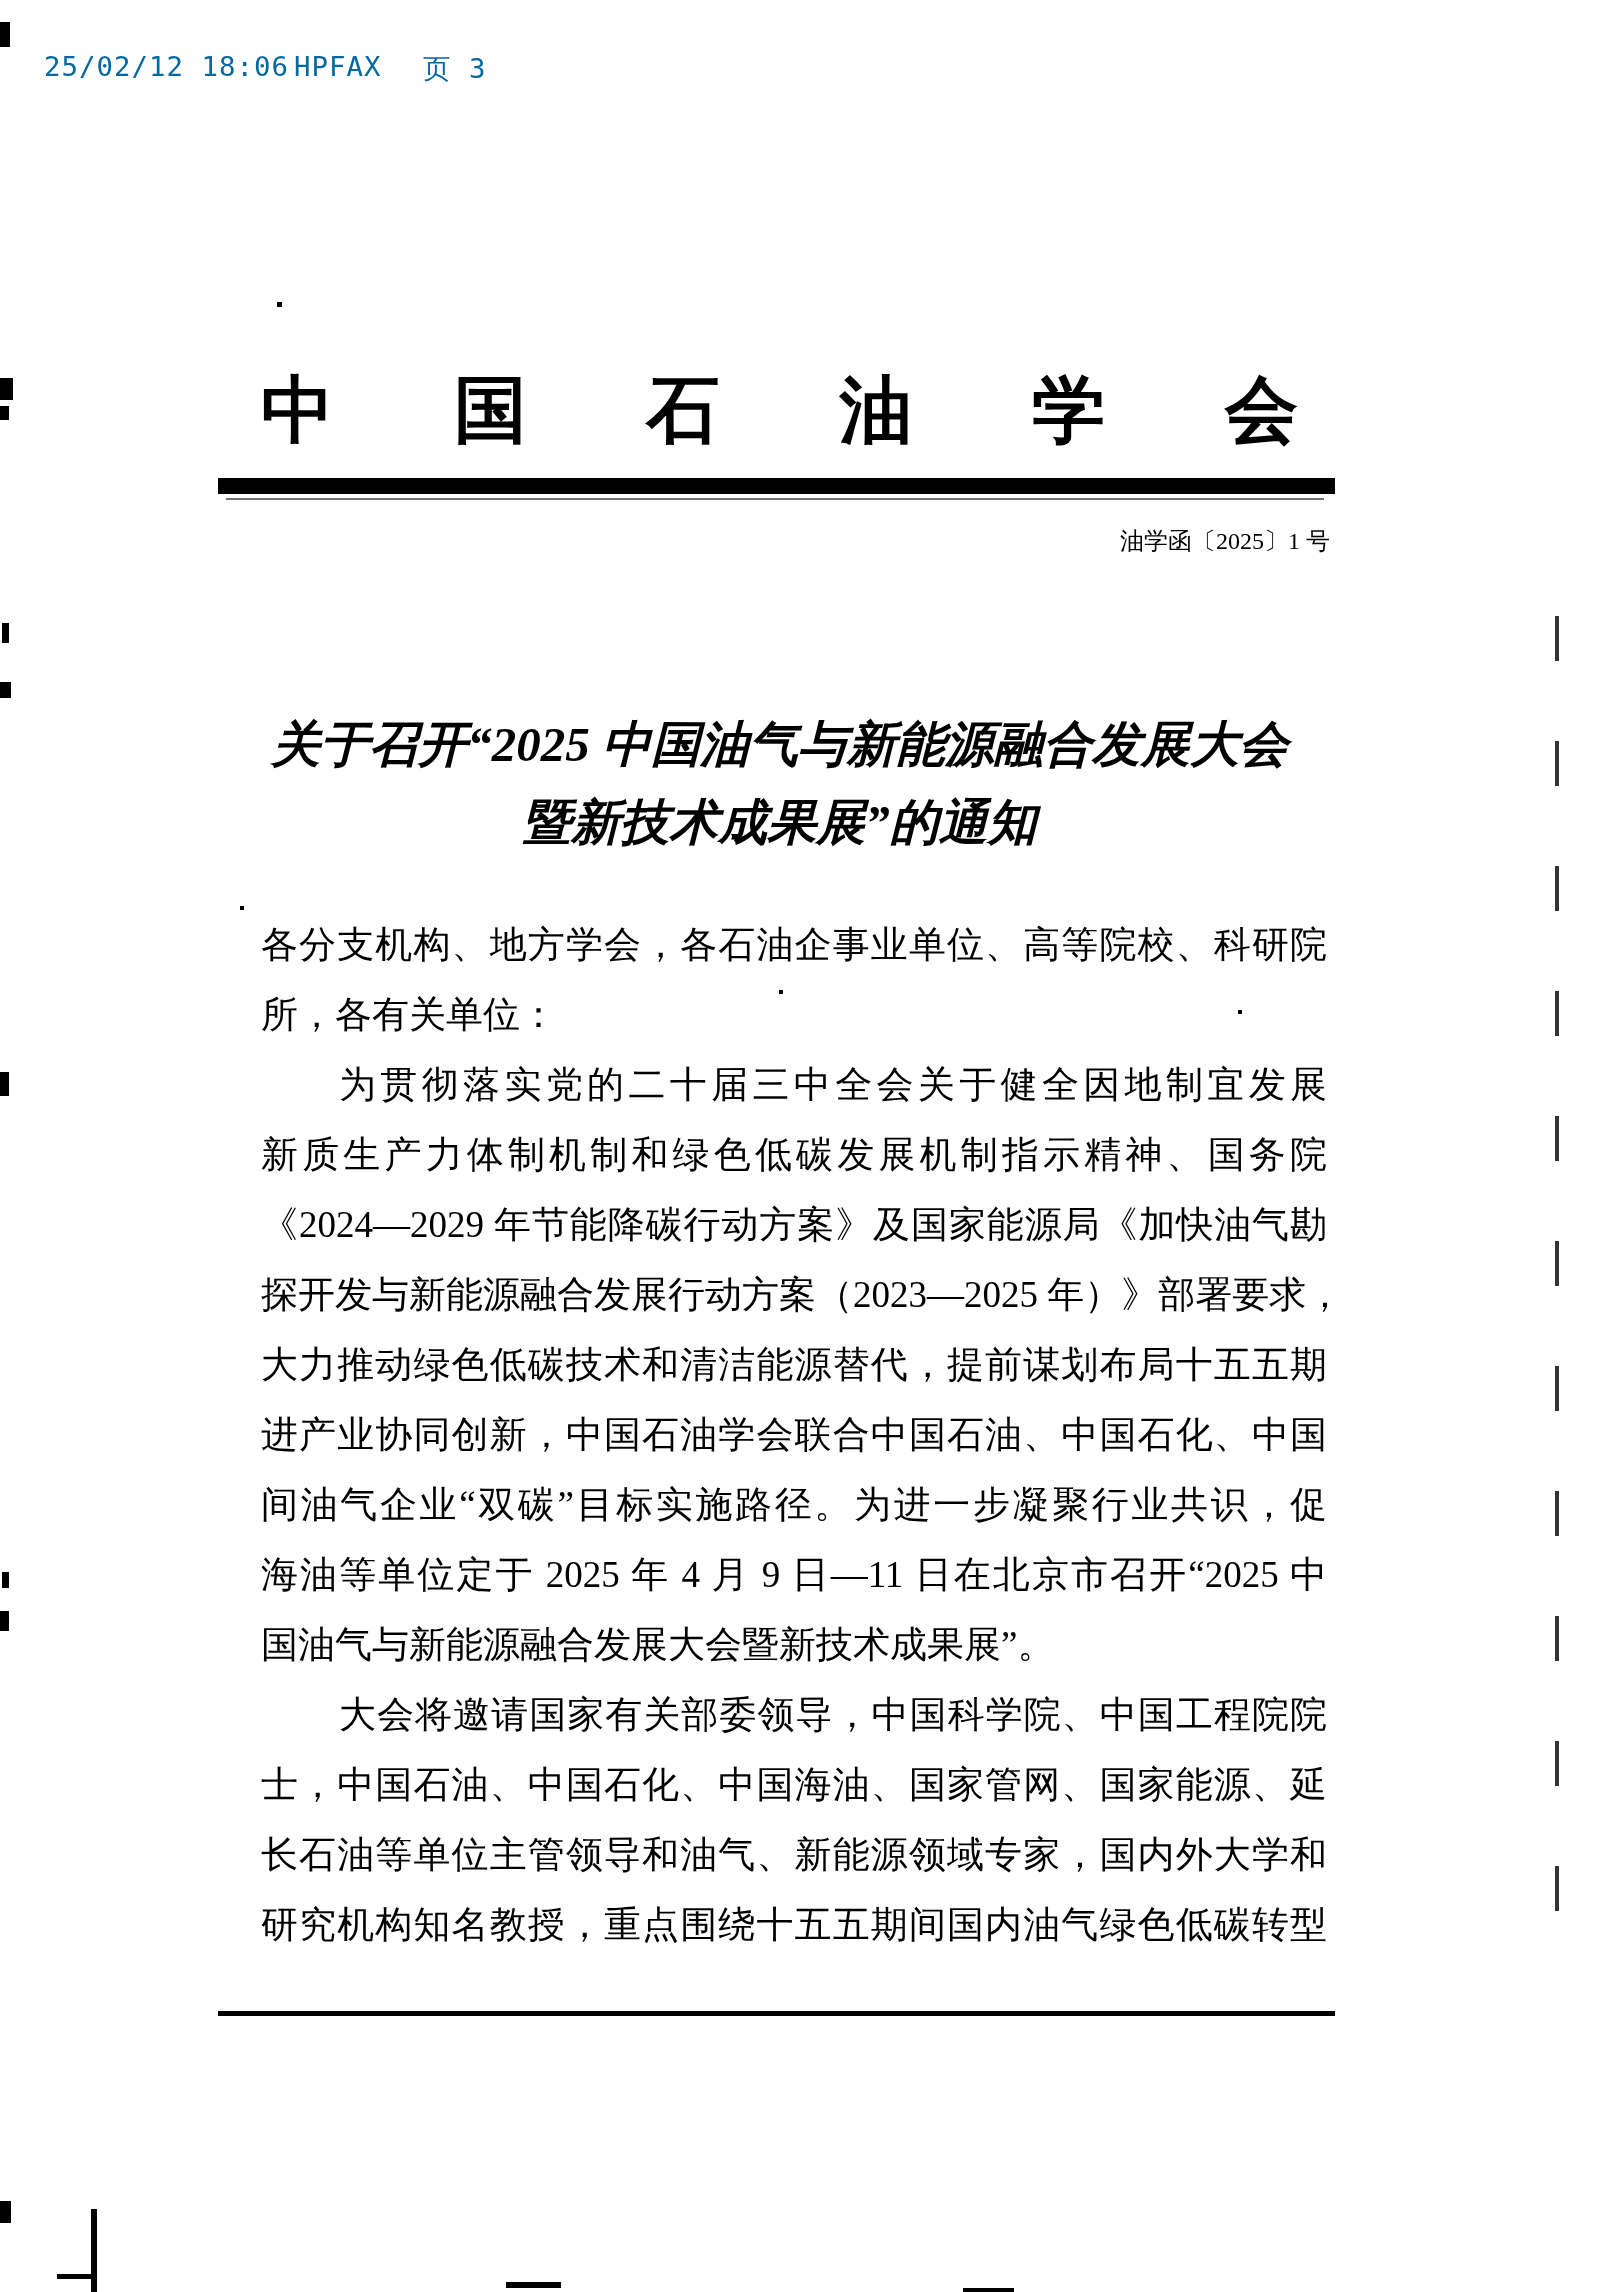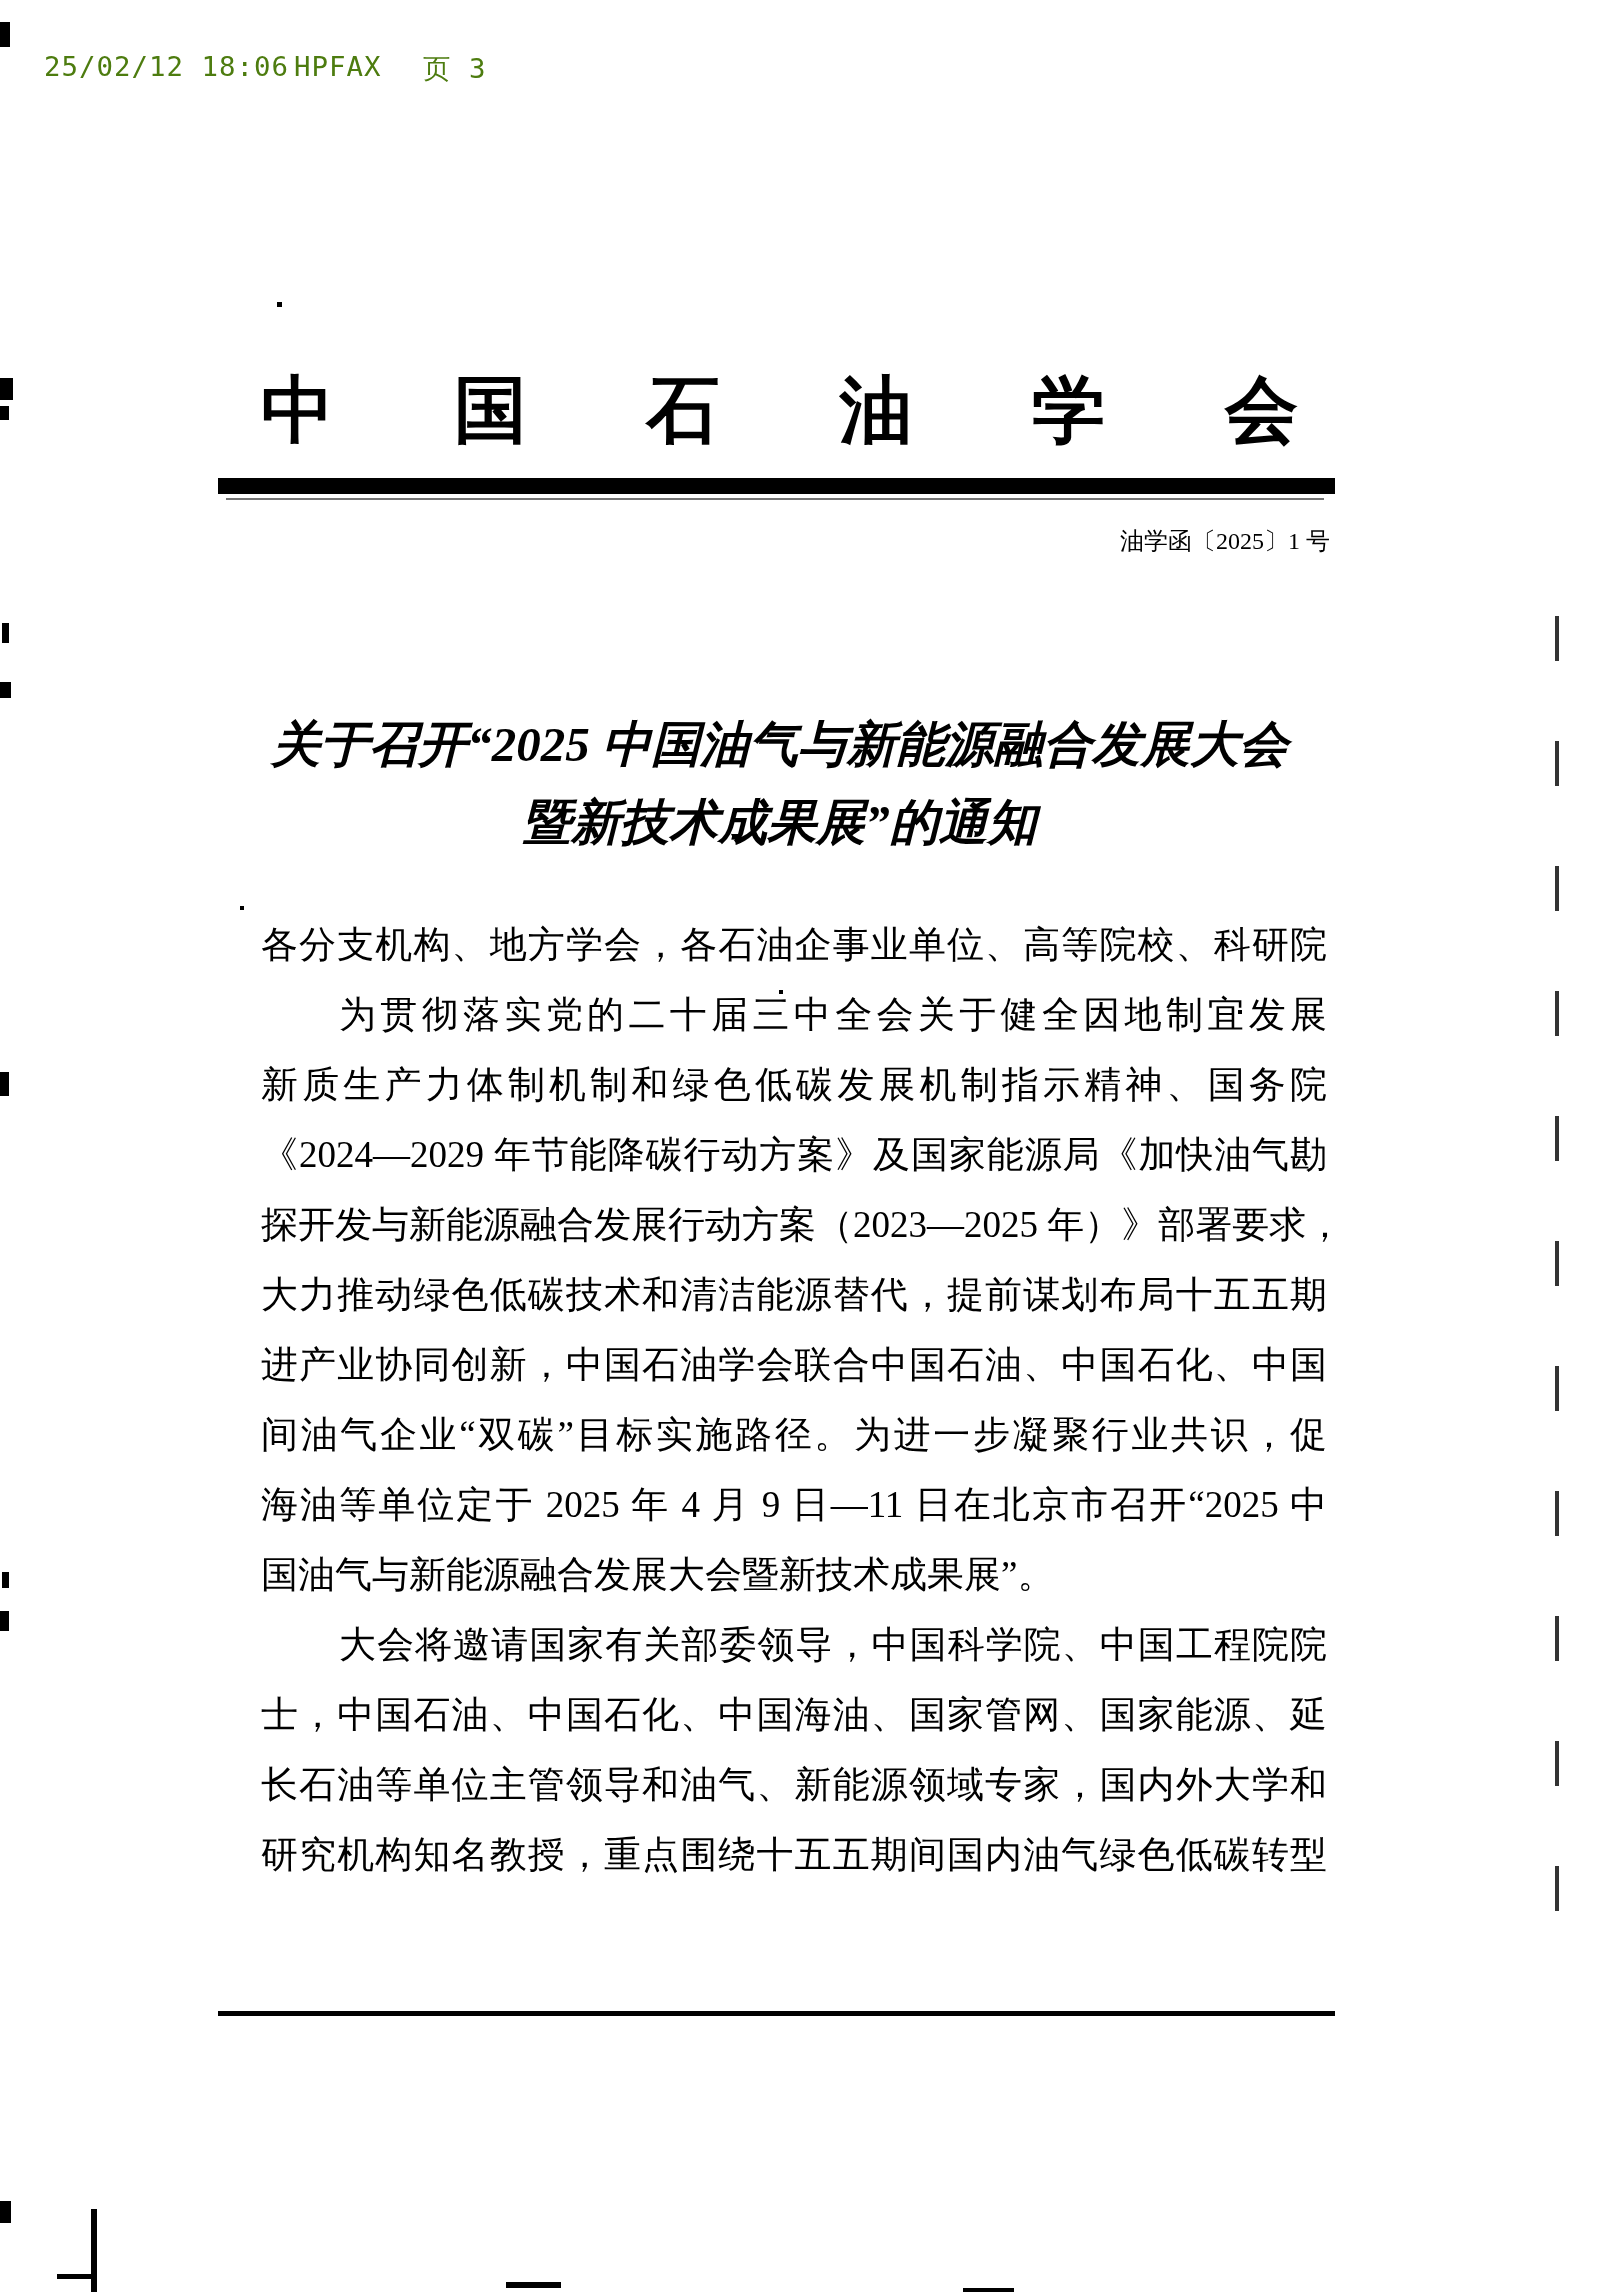--- a/index.html
+++ b/index.html
@@ -13,21 +13,21 @@
     overflow:hidden;
   }
 
   
   .fax-header span {
     position:absolute;
     top:51px;
     font-family:"DejaVu Sans Mono","Liberation Mono",monospace;
     font-size:27.4px;
     letter-spacing:1px;
-    color:#4d7c0f;
+    color:#0369a1;
     white-space:nowrap;
   }
   .fax-datetime { left:44px; }
   .fax-device   { left:294px; }
   .fax-page     { left:423px; }
 
   
   .letterhead {
     position:absolute;
     left:261px; top:372px; width:1037px;
@@ -109,20 +109,21 @@
 
   <div class="doc-number">油学函〔2025〕1 号</div>
 
   <div class="notice-title">
     <div>关于召开“2025 中国油气与新能源融合发展大会</div>
     <div>暨新技术成果展”的通知</div>
   </div>
 
   <div class="body-text">
     <div class="line">各分支机构、地方学会，各石油企事业单位、高等院校、科研院</div>
+    <div class="line open">所，各有关单位：</div>
 
     <div class="line indent">为贯彻落实党的二十届三中全会关于健全因地制宜发展</div>
     <div class="line">新质生产力体制机制和绿色低碳发展机制指示精神、国务院</div>
     <div class="line">《2024—2029 年节能降碳行动方案》及国家能源局《加快油气勘</div>
     <div class="line">探开发与新能源融合发展行动方案（2023—2025 年）》部署要求，</div>
     <div class="line">大力推动绿色低碳技术和清洁能源替代，提前谋划布局十五五期</div>
     <div class="line">进产业协同创新，中国石油学会联合中国石油、中国石化、中国</div>
     <div class="line">间油气企业“双碳”目标实施路径。为进一步凝聚行业共识，促</div>
     <div class="line">海油等单位定于 2025 年 4 月 9 日—11 日在北京市召开“2025 中</div>
     <div class="line open">国油气与新能源融合发展大会暨新技术成果展”。</div>

